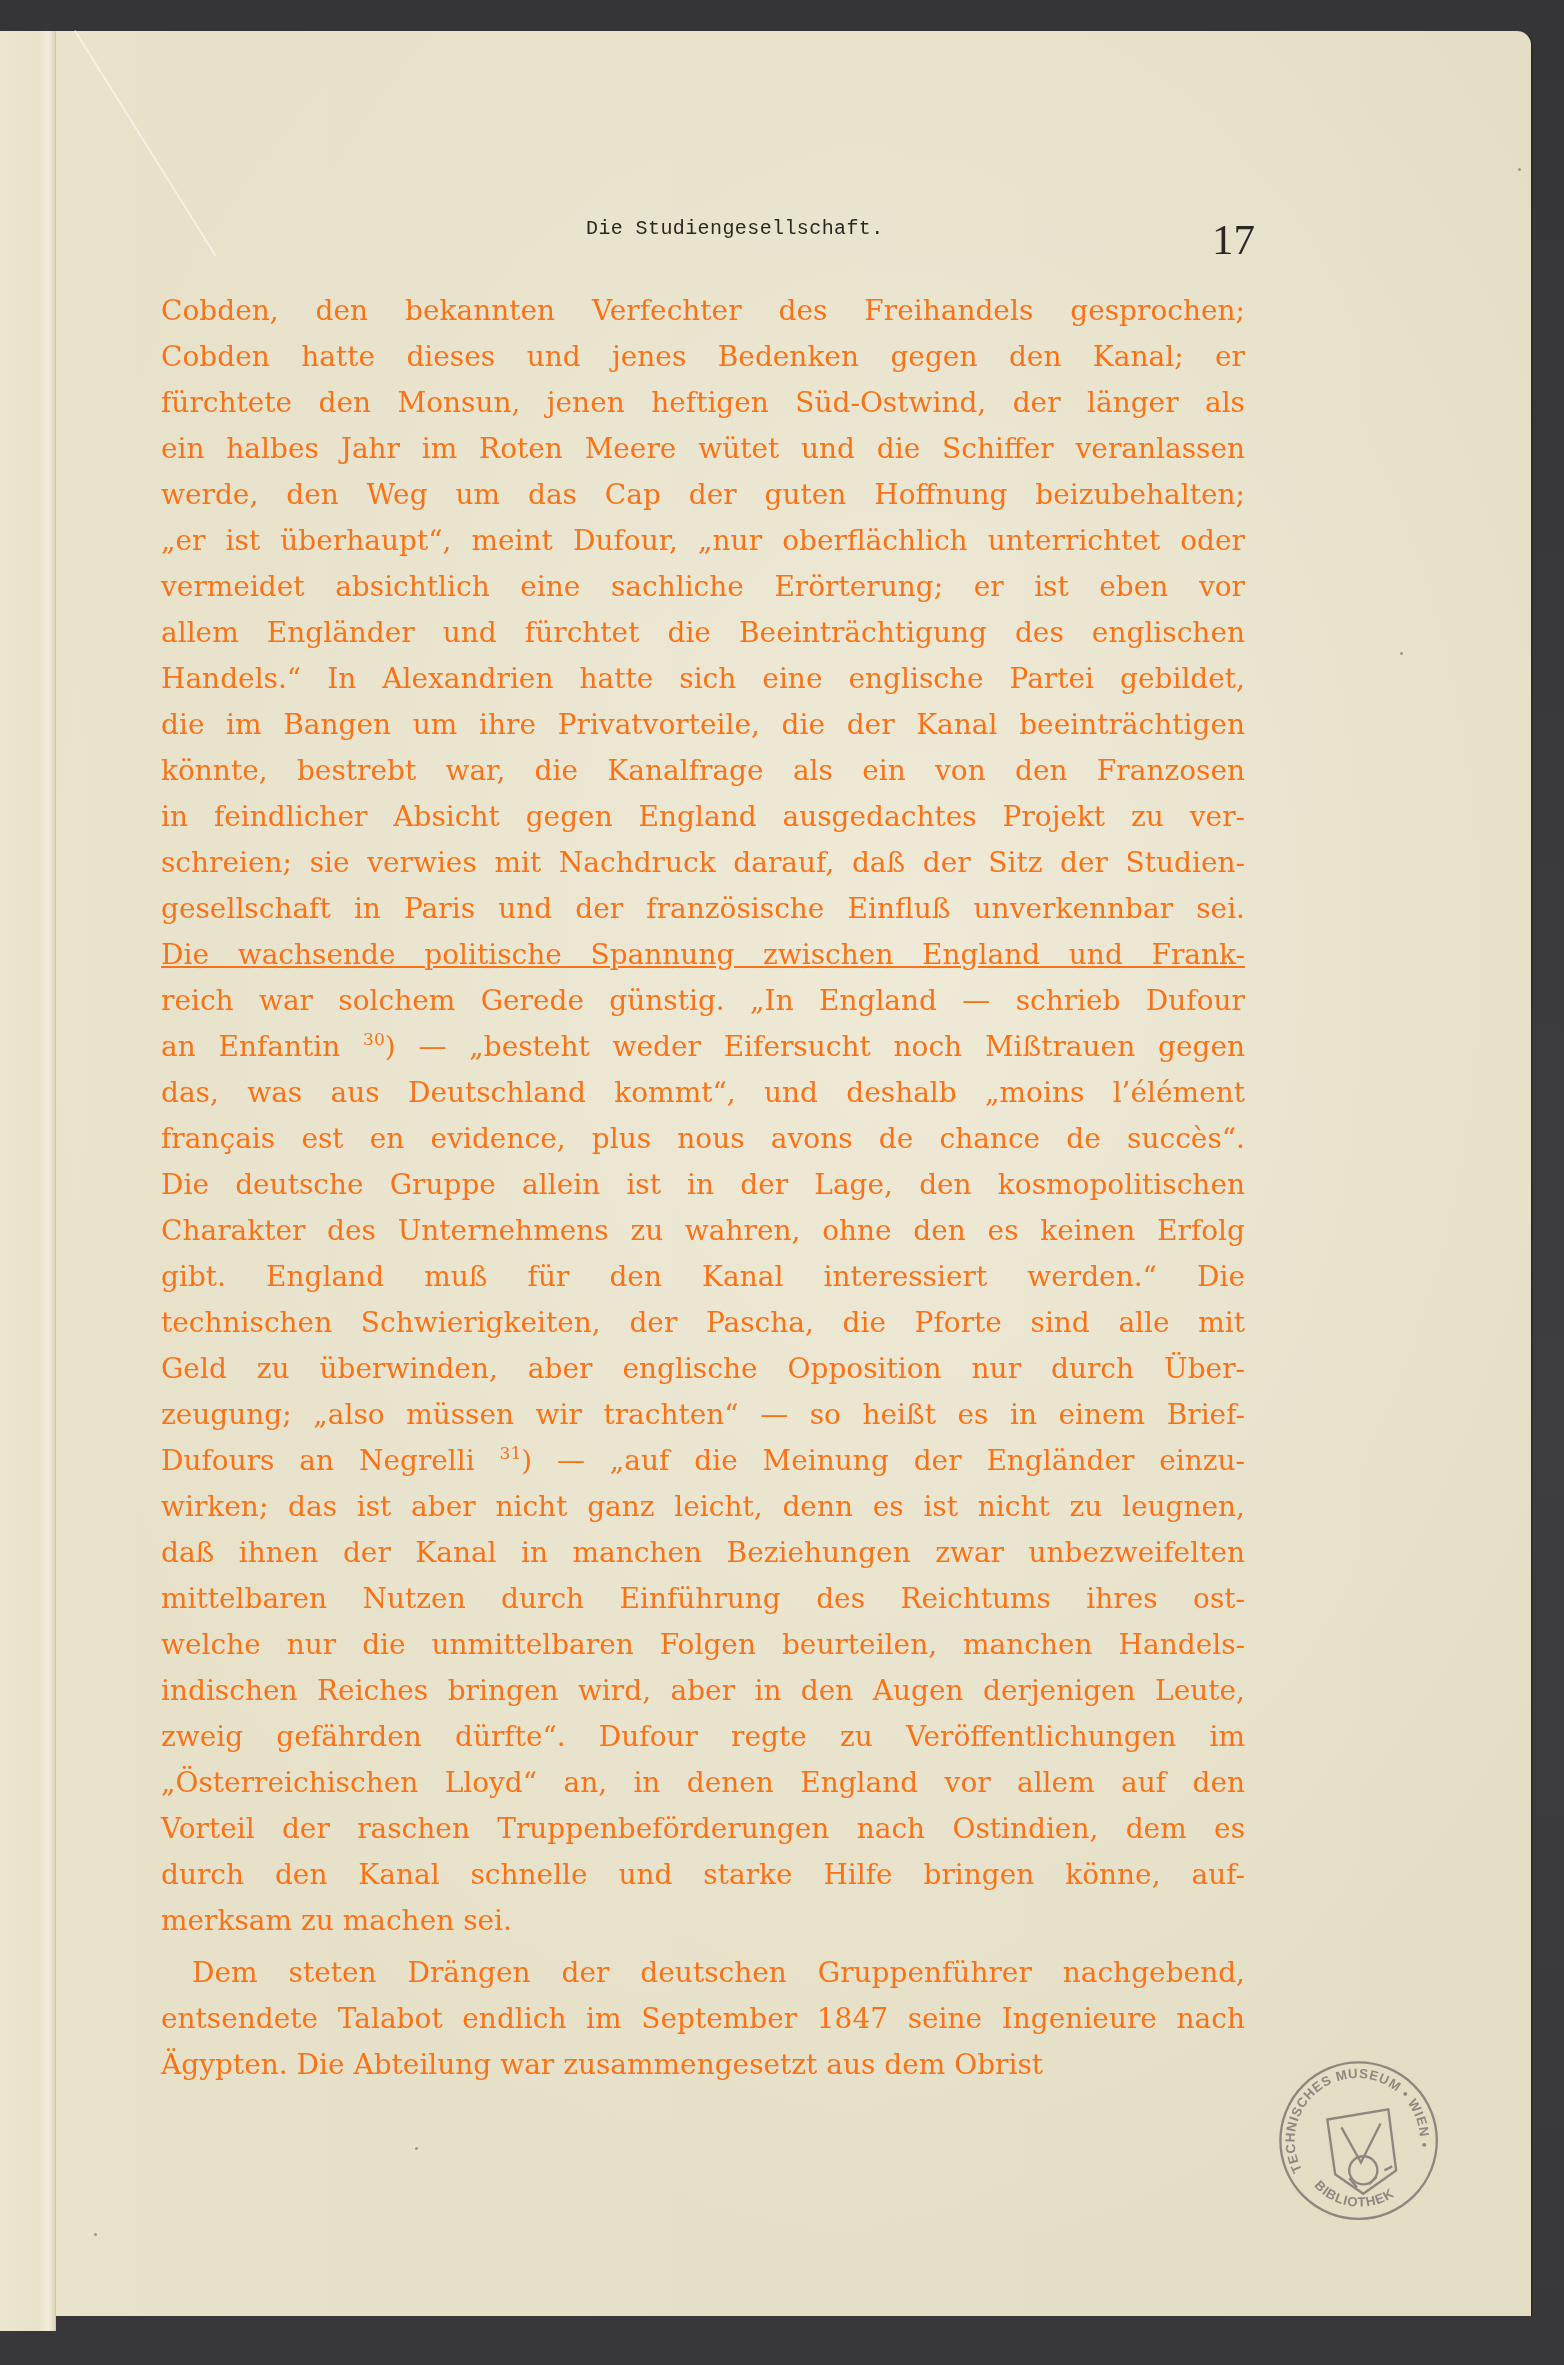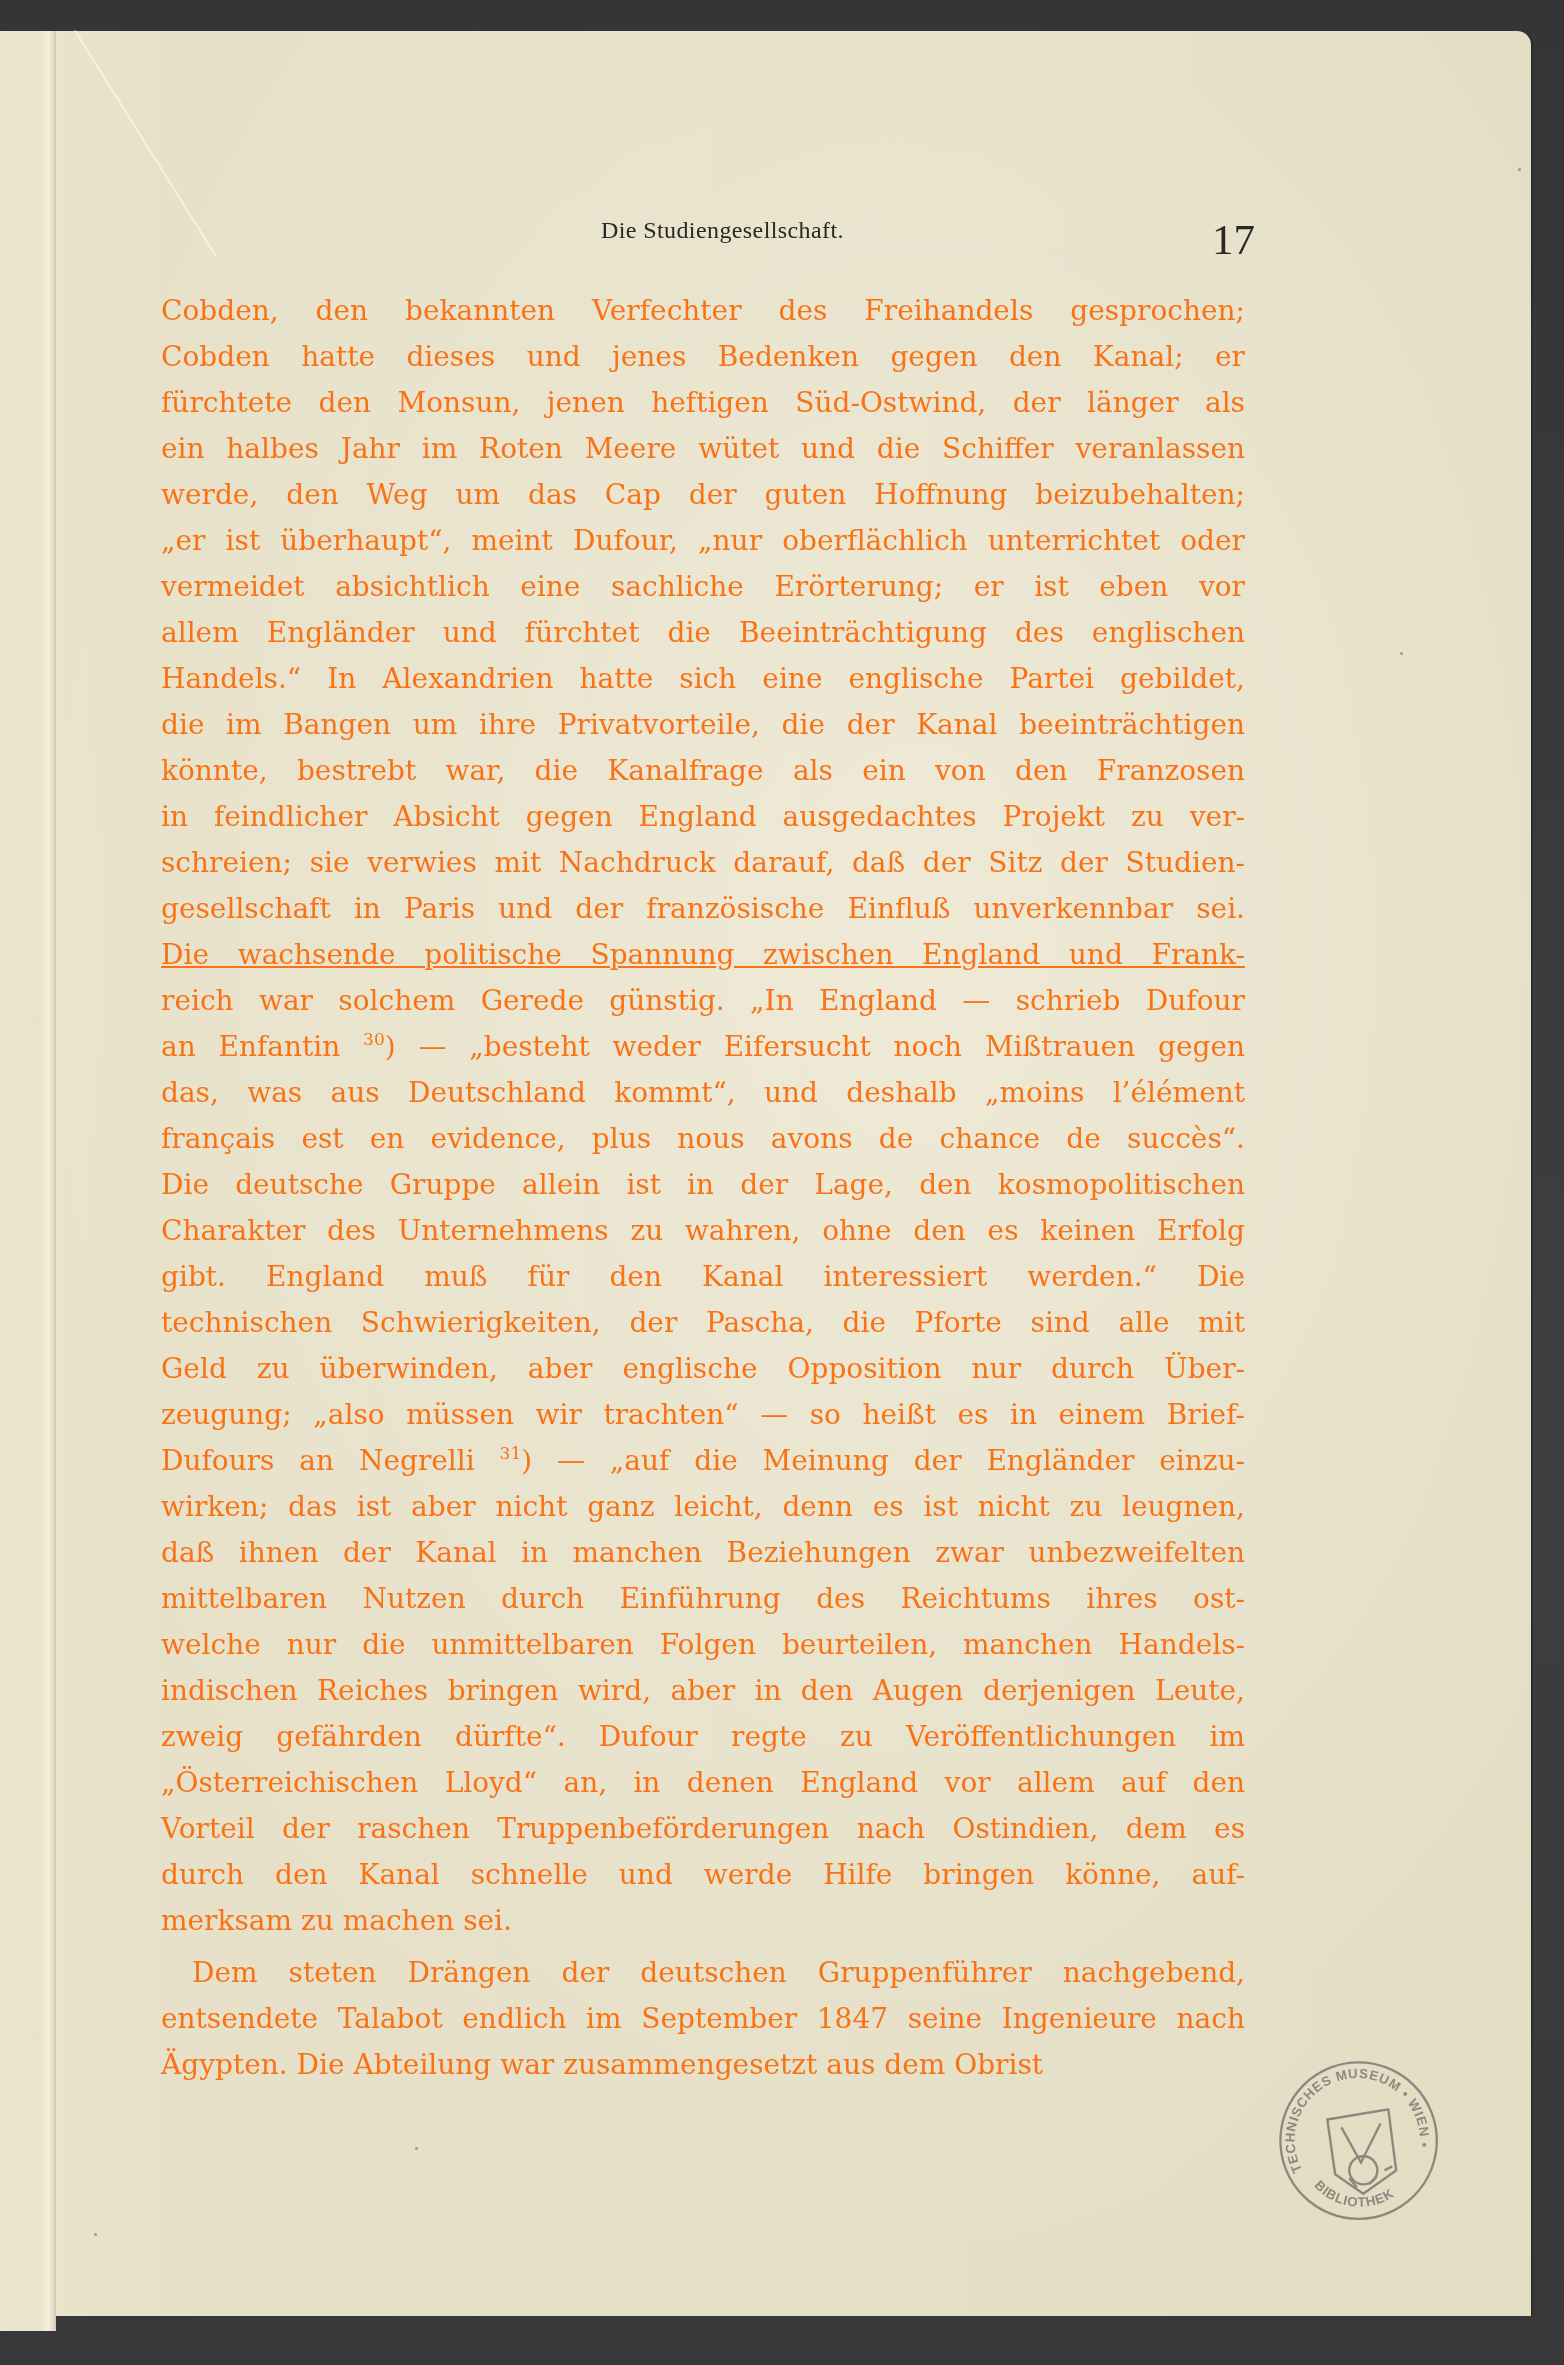--- a/index.html
+++ b/index.html
@@ -29,23 +29,23 @@
   .crease {
     position: absolute; left: 74px; top: 31px; width: 2.3px; height: 266px;
     background: rgba(255,255,250,0.55);
     transform: rotate(-32deg); transform-origin: top left;
   }
   .header {
     position: absolute; top: 217px; left: 168px; width: 1087px; height: 47px;
     color: #2b2722;
   }
   .running-title {
-    position: absolute; left: 433px; top: 0;
-    font-family: Liberation Serif, serif;
-    font-size: 24px; letter-spacing: 0.4px;
+    position: absolute; left: 418px; top: 0;
+    font-family: Liberation Mono, monospace;
+    font-size: 20px; letter-spacing: 0.4px;
   }
   .page-number {
     position: absolute; right: 0; top: -1.6px;
     font-family: "Liberation Serif", serif;
     font-size: 43px;
   }
   .body-text {
     position: absolute; left: 161px; top: 288px; width: 1084px;
     color: #f97316;
     font-family: "DejaVu Serif", serif;
@@ -109,21 +109,21 @@
     <div class="line" style="white-space: nowrap;"><span style="word-spacing: 0px;">zeugung; „also müssen wir trachten“ — so heißt es in einem Brief-</span></div>
     <div class="line" style="white-space: nowrap;"><span style="word-spacing: 0px;"><span>Dufours an Negrelli </span><sup class="fn">31</sup><span>) — „auf die Meinung der Engländer einzu-</span></span></div>
     <div class="line" style="white-space: nowrap;"><span style="word-spacing: 0px;">wirken; das ist aber nicht ganz leicht, denn es ist nicht zu leugnen,</span></div>
     <div class="line" style="white-space: nowrap;"><span style="word-spacing: 0px;">daß ihnen der Kanal in manchen Beziehungen zwar unbezweifelten</span></div>
     <div class="line" style="white-space: nowrap;"><span style="word-spacing: 0px;">mittelbaren Nutzen durch Einführung des Reichtums ihres ost-</span></div>
     <div class="line" style="white-space: nowrap;"><span style="word-spacing: 0px;">welche nur die unmittelbaren Folgen beurteilen, manchen Handels-</span></div>
     <div class="line" style="white-space: nowrap;"><span style="word-spacing: 0px;">indischen Reiches bringen wird, aber in den Augen derjenigen Leute,</span></div>
     <div class="line" style="white-space: nowrap;"><span style="word-spacing: 0px;">zweig gefährden dürfte“. Dufour regte zu Veröffentlichungen im</span></div>
     <div class="line" style="white-space: nowrap;"><span style="word-spacing: 0px;">„Österreichischen Lloyd“ an, in denen England vor allem auf den</span></div>
     <div class="line" style="white-space: nowrap;"><span style="word-spacing: 0px;">Vorteil der raschen Truppenbeförderungen nach Ostindien, dem es</span></div>
-    <div class="line" style="white-space: nowrap;"><span style="word-spacing: 0px;">durch den Kanal schnelle und werde Hilfe bringen könne, auf-</span></div>
+    <div class="line" style="white-space: nowrap;"><span style="word-spacing: 0px;">durch den Kanal schnelle und starke Hilfe bringen könne, auf-</span></div>
     <div class="line last">merksam zu machen sei.</div>
     <div class="paragraph-gap"></div>
     <div class="line indent" style="white-space: nowrap;"><span style="word-spacing: 0px;">Dem steten Drängen der deutschen Gruppenführer nachgebend,</span></div>
     <div class="line" style="white-space: nowrap;"><span style="word-spacing: 0px;">entsendete Talabot endlich im September 1847 seine Ingenieure nach</span></div>
     <div class="line last">Ägypten. Die Abteilung war zusammengesetzt aus dem Obrist</div>
   </div>
 
 <svg class="stamp" viewBox="0 0 225 225">
   <defs>
     <path id="stampTopArc" d="M 40 150 A 80 80 0 1 1 190 120" fill="none"></path>

